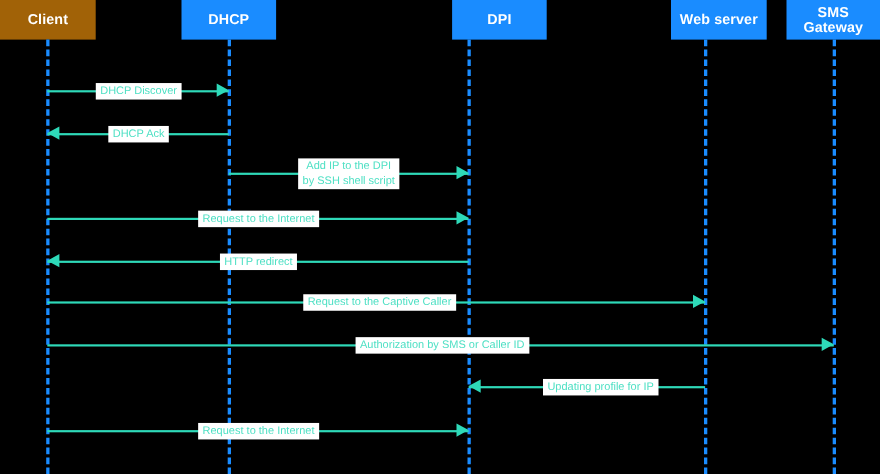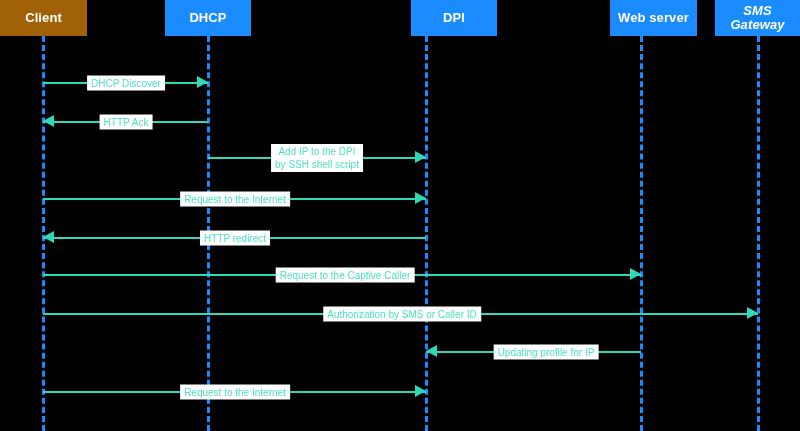--- a/index.html
+++ b/index.html
@@ -93,42 +93,42 @@
       </div>
       <div class="participant" style="left: 165px; width: 86px; background: rgb(26, 140, 255);">
         <div class="participant-label" style="color: rgb(255, 255, 255);">DHCP</div>
       </div>
       <div class="participant" style="left: 383px; width: 86px; background: rgb(26, 140, 255); margin-left: 28px;">
         <div class="participant-label" style="color: rgb(255, 255, 255);">DPI</div>
       </div>
       <div class="participant" style="left: 598px; width: 87px; background: rgb(26, 140, 255); margin-left: 12px;">
         <div class="participant-label" style="color: rgb(255, 255, 255);">Web server</div>
       </div>
-      <div class="participant" style="left: 715px; width: 85px; background: rgb(26, 140, 255); font-style: italic;">
+      <div class="participant" style="left: 715px; width: 85px; background: rgb(26, 140, 255);">
         <div class="participant-label" style="color: rgb(255, 255, 255);">SMS
 Gateway</div>
       </div>
     </div>
   <div id="lifelines-layer">
       <div class="lifeline" style="left: 42px; border-left-color: rgb(26, 140, 255);"></div>
       <div class="lifeline" style="left: 207px; border-left-color: rgb(26, 140, 255);"></div>
       <div class="lifeline" style="left: 425px; border-left-color: rgb(26, 140, 255);"></div>
       <div class="lifeline" style="left: 640px; border-left-color: rgb(26, 140, 255);"></div>
       <div class="lifeline" style="left: 757px; border-left-color: rgb(26, 140, 255);"></div>
     </div>
   <div id="messages-layer">
       <div class="message" style="left: 0px; top: 82px; width: 800px;">
         <div class="msg-line" style="left: 43px; width: 165px; border-top-color: rgb(46, 217, 184);"></div>
         <div class="msg-arrow right" style="left: 197px; border-left-color: rgb(46, 217, 184);"></div>
         <div class="msg-label" style="left: 126px; top: 1px; background: rgb(255, 255, 255); color: rgb(78, 224, 196);">DHCP Discover</div>
       </div>
       <div class="message" style="left: 0px; top: 121px; width: 800px;">
         <div class="msg-line" style="left: 43px; width: 165px; border-top-color: rgb(46, 217, 184);"></div>
         <div class="msg-arrow left" style="left: 43px; border-right-color: rgb(46, 217, 184);"></div>
-        <div class="msg-label" style="left: 126px; top: 1px; background: rgb(255, 255, 255); color: rgb(78, 224, 196);">HTTP Ack</div>
+        <div class="msg-label" style="left: 126px; top: 1px; background: rgb(255, 255, 255); color: rgb(78, 224, 196);">DHCP Ack</div>
       </div>
       <div class="message" style="left: 0px; top: 157px; width: 800px;">
         <div class="msg-line" style="left: 208px; width: 218px; border-top-color: rgb(46, 217, 184);"></div>
         <div class="msg-arrow right" style="left: 415px; border-left-color: rgb(46, 217, 184);"></div>
         <div class="msg-label" style="left: 317px; top: 1px; background: rgb(255, 255, 255); color: rgb(78, 224, 196);">Add IP to the DPI
 by SSH shell script</div>
       </div>
       <div class="message" style="left: 0px; top: 198px; width: 800px;">
         <div class="msg-line" style="left: 43px; width: 383px; border-top-color: rgb(46, 217, 184);"></div>
         <div class="msg-arrow right" style="left: 415px; border-left-color: rgb(46, 217, 184);"></div>

